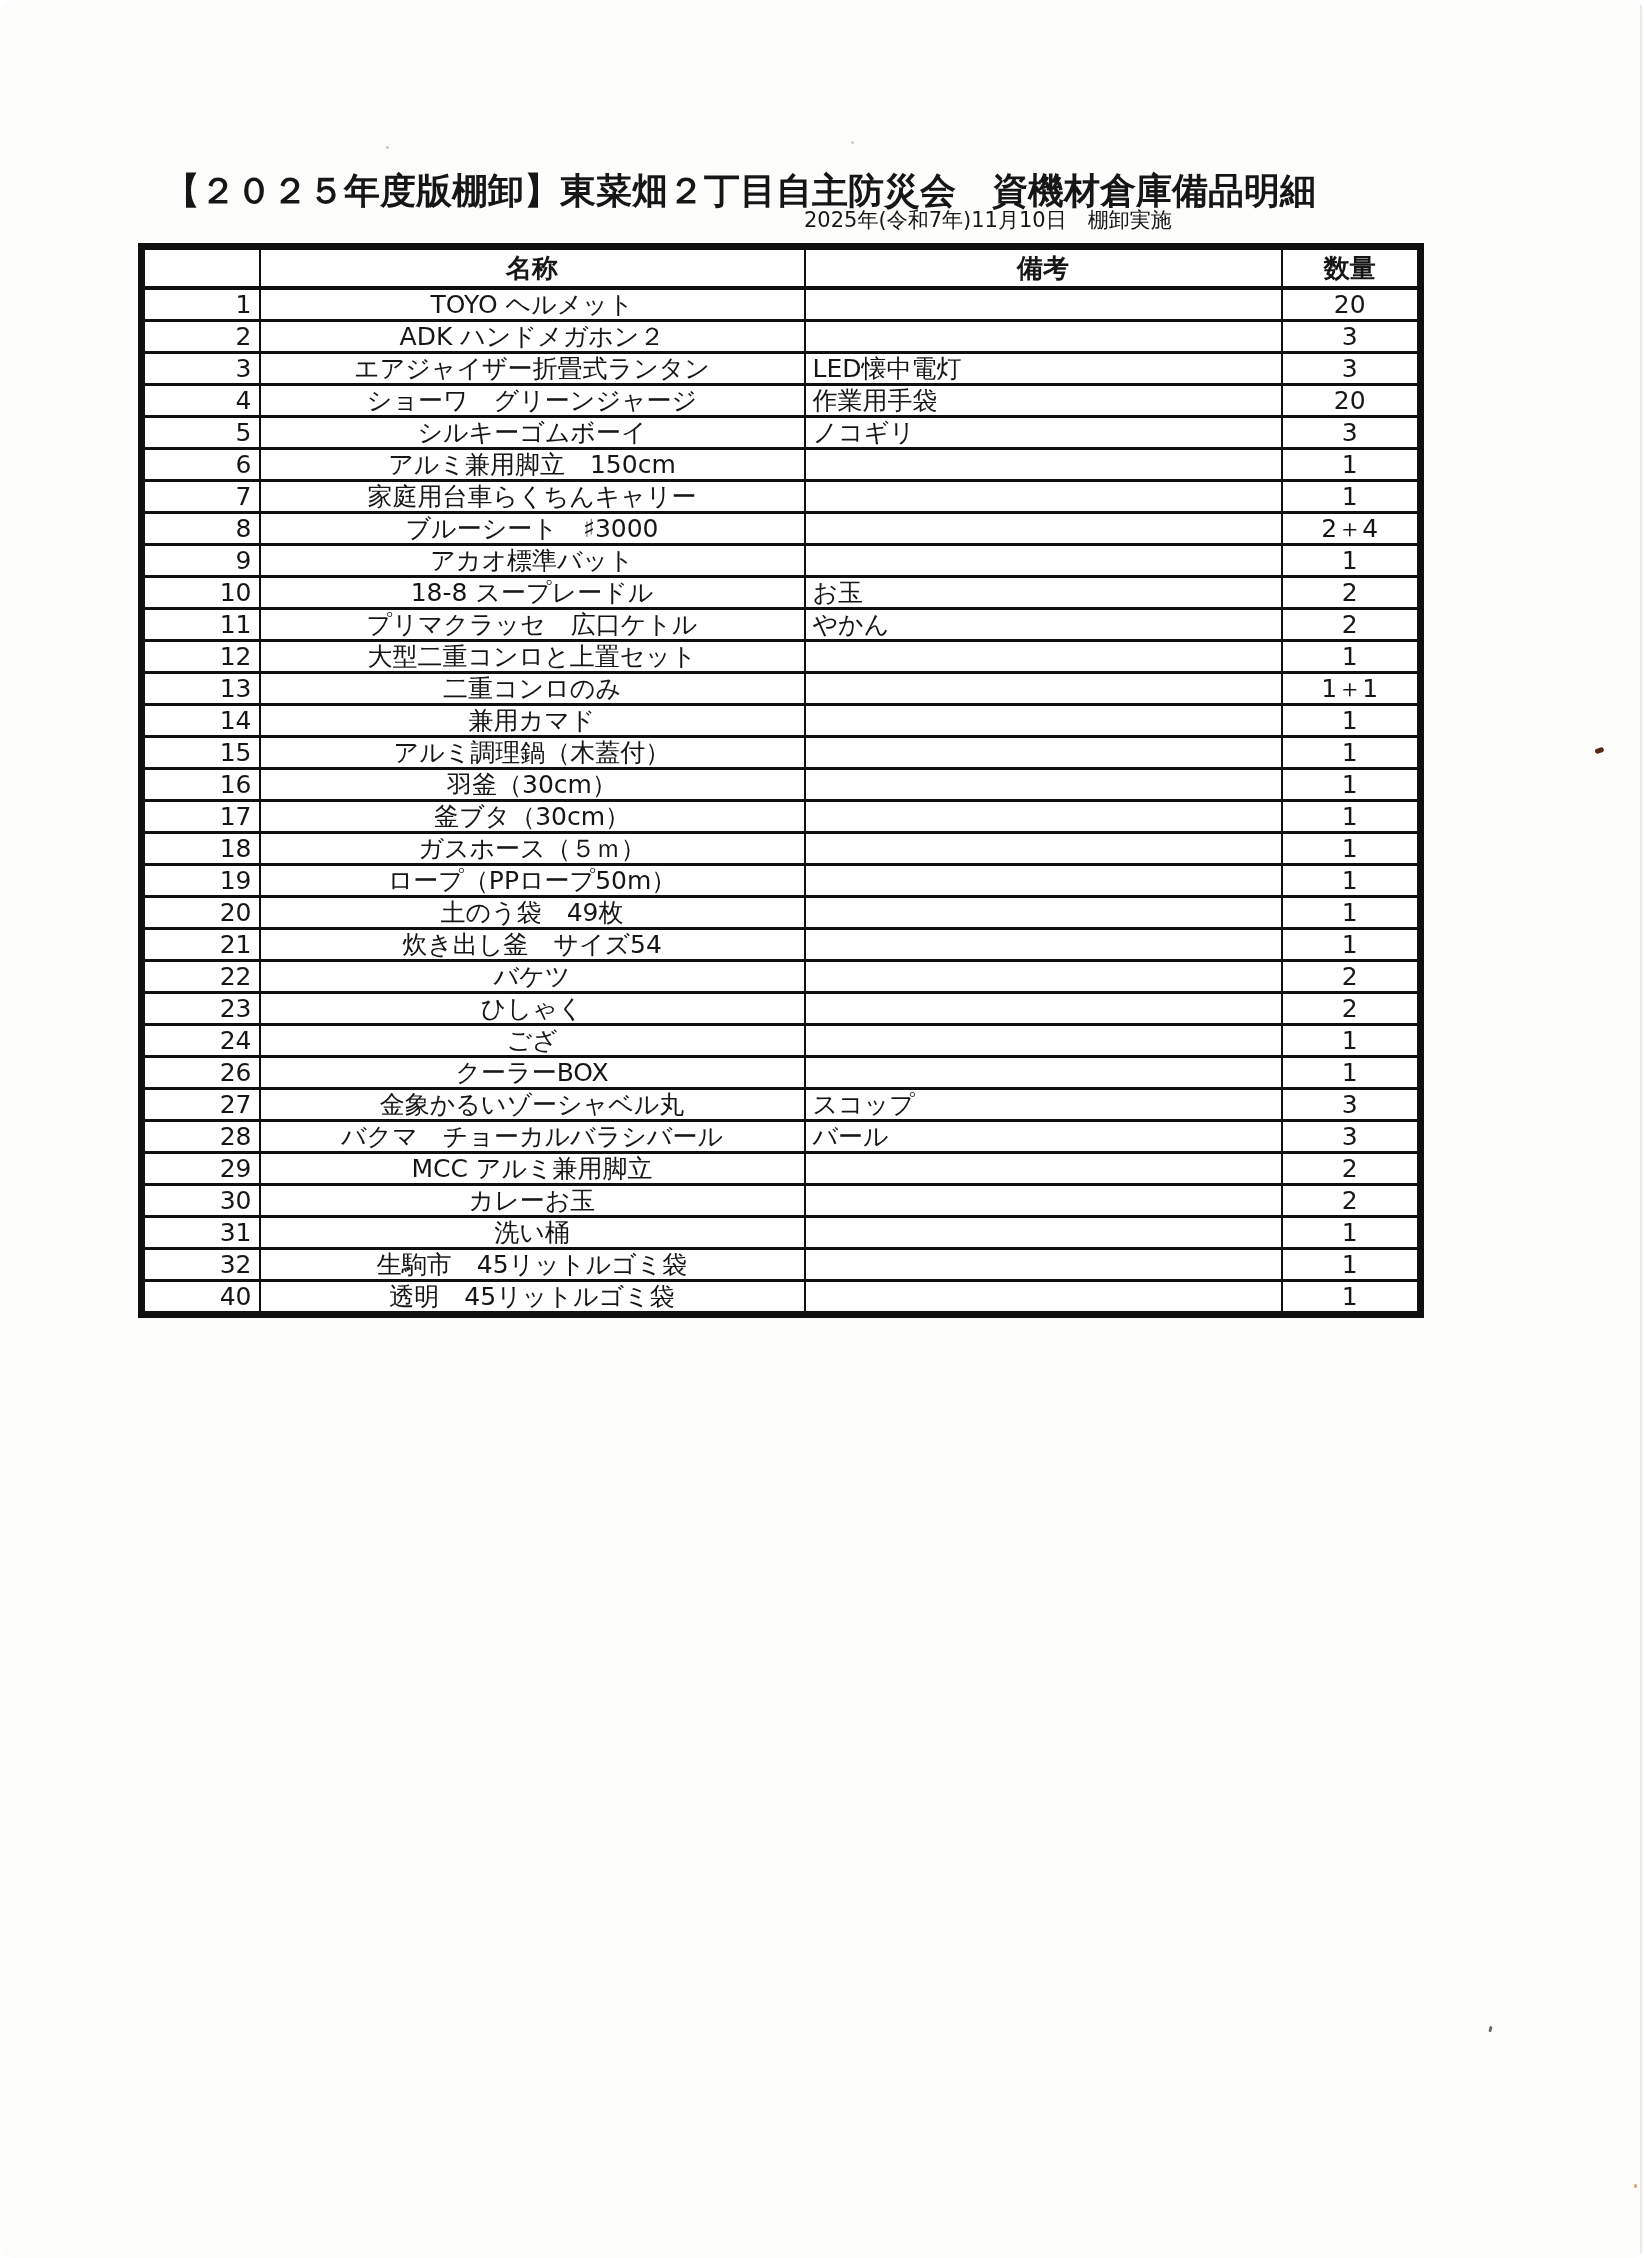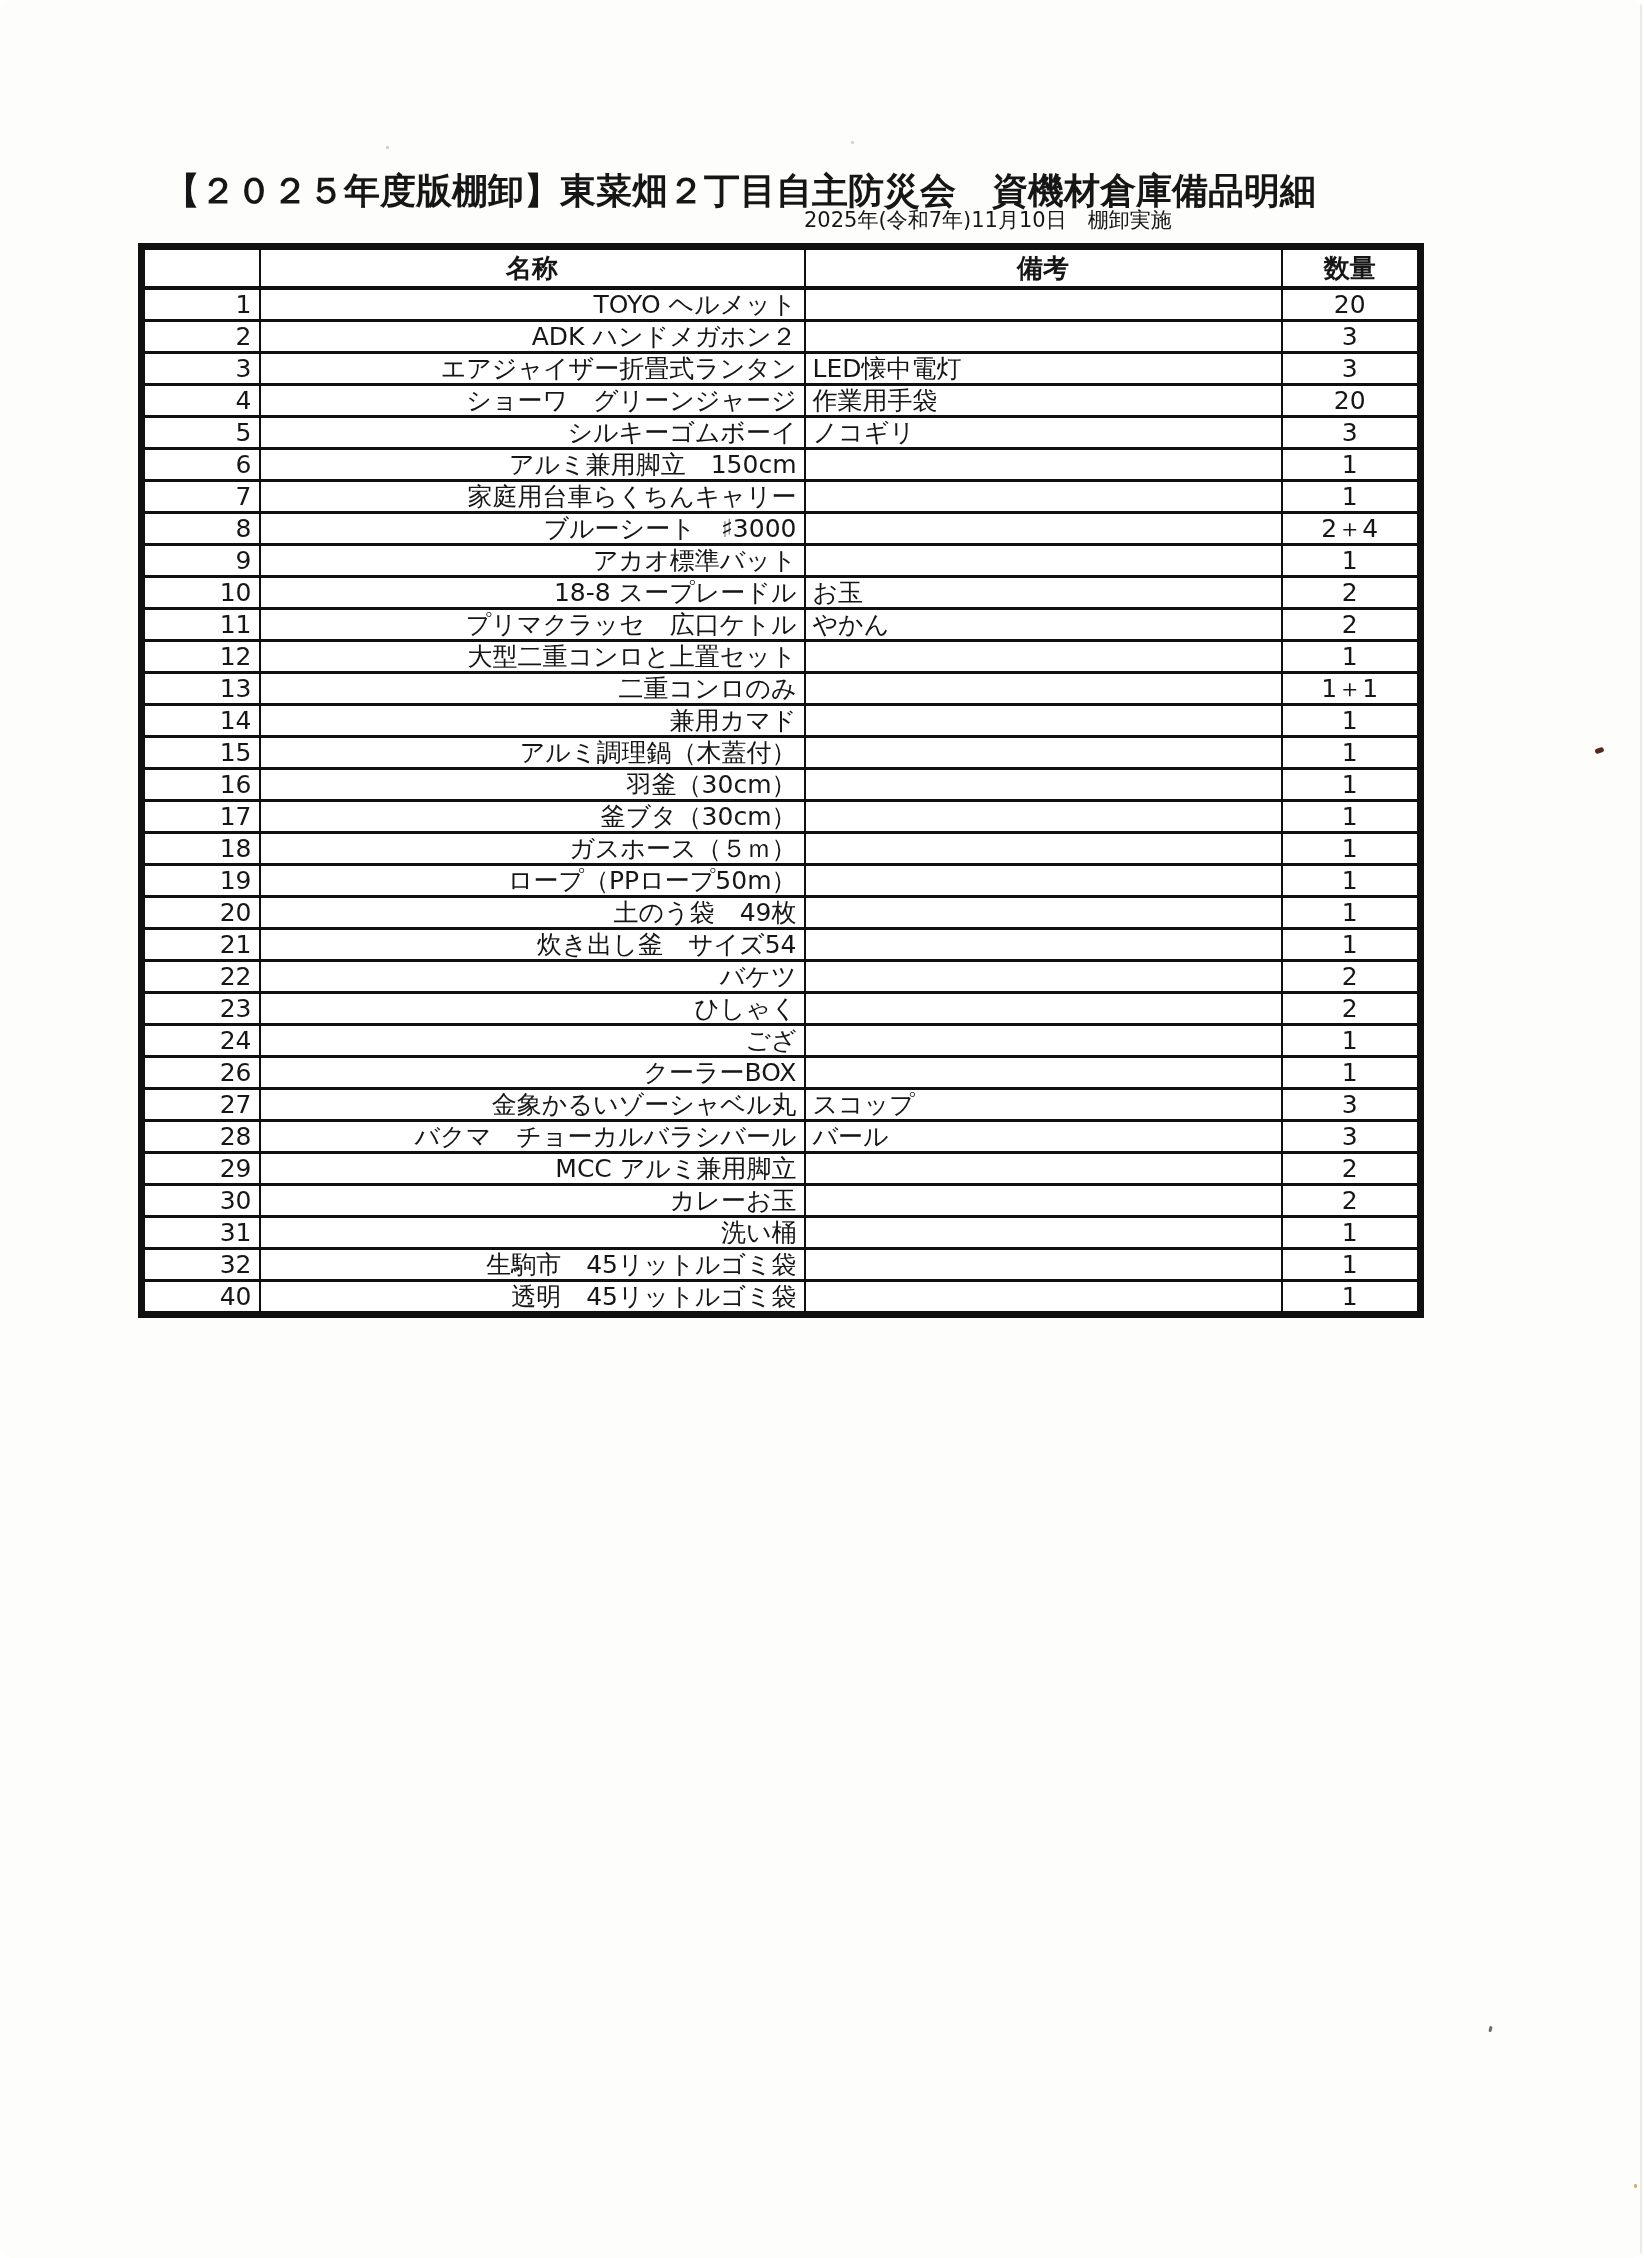--- a/index.html
+++ b/index.html
@@ -67,21 +67,21 @@
     border-top-width: 3.5px;
     height: 29px;
     font-size: 25px;
     line-height: 29px;
     padding: 0 7px;
     white-space: nowrap;
     overflow: hidden;
     color: var(--ink);
   }
   td.cell-no    { text-align: right; padding-right: 5.3px; }
-  td.cell-name  { text-align: right; margin-left: 36px; }
+  td.cell-name  { text-align: center; margin-left: 36px; }
   td.cell-rem   { text-align: left; margin-top: 24px; }
   td.cell-qty   { text-align: center; padding: 0; }
   
   .speck { position: absolute; border-radius: 50%; }
   .speck-a { left: 1595px; top: 748px; width: 8.8px; height: 5.3px; background: #55281a; border-radius: 2.6px; transform: rotate(-20deg); }
   .speck-b { left: 386px;  top: 146px; width: 2.6px;  height: 2.6px; background: #cfc9c0; }
   .speck-c { left: 851px;  top: 141px; width: 2.6px;  height: 2.6px; background: #d9d3c9; }
   .speck-d { left: 1489px; top: 2026px; width: 2.6px; height: 6.2px; background: #6b6b6b; border-radius: 1.8px; transform: rotate(14deg); }
   .speck-e { left: 1634px; top: 2184px; width: 2.6px; height: 4.4px; background: #d8a860; }
   .scan-edge {

